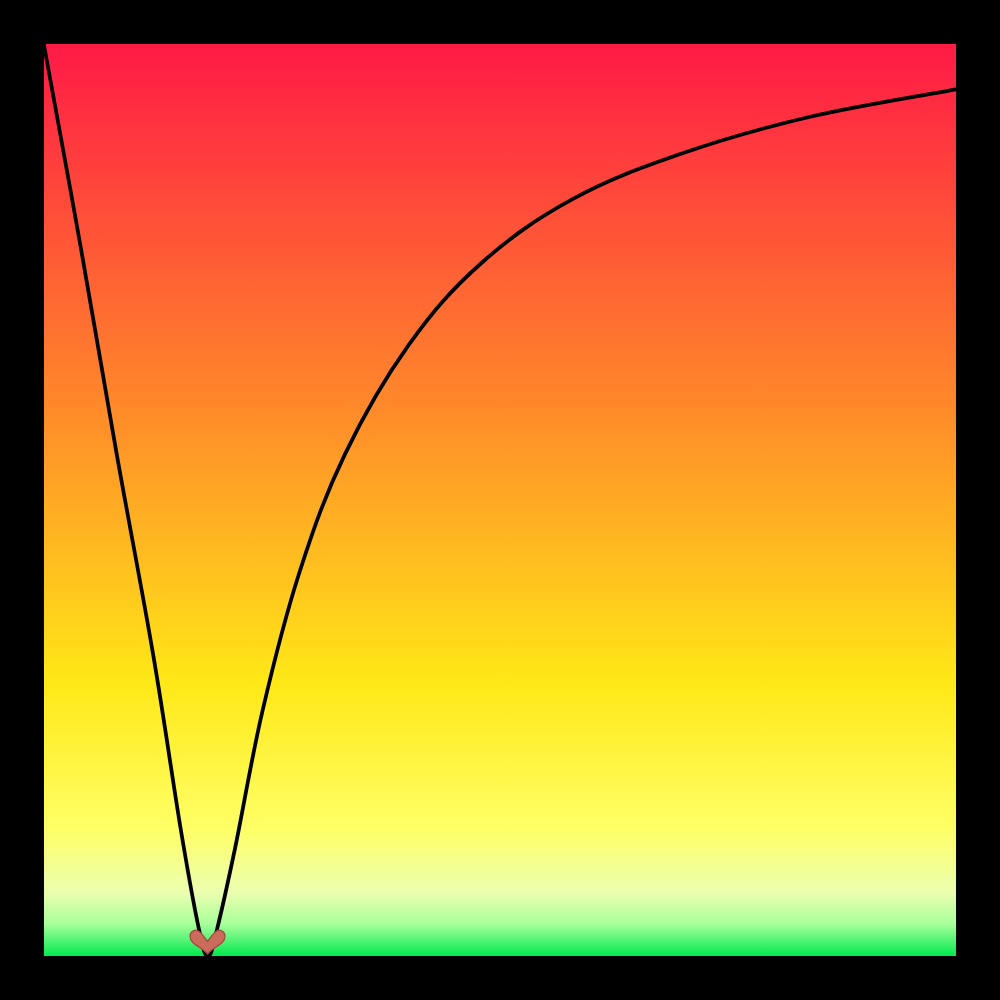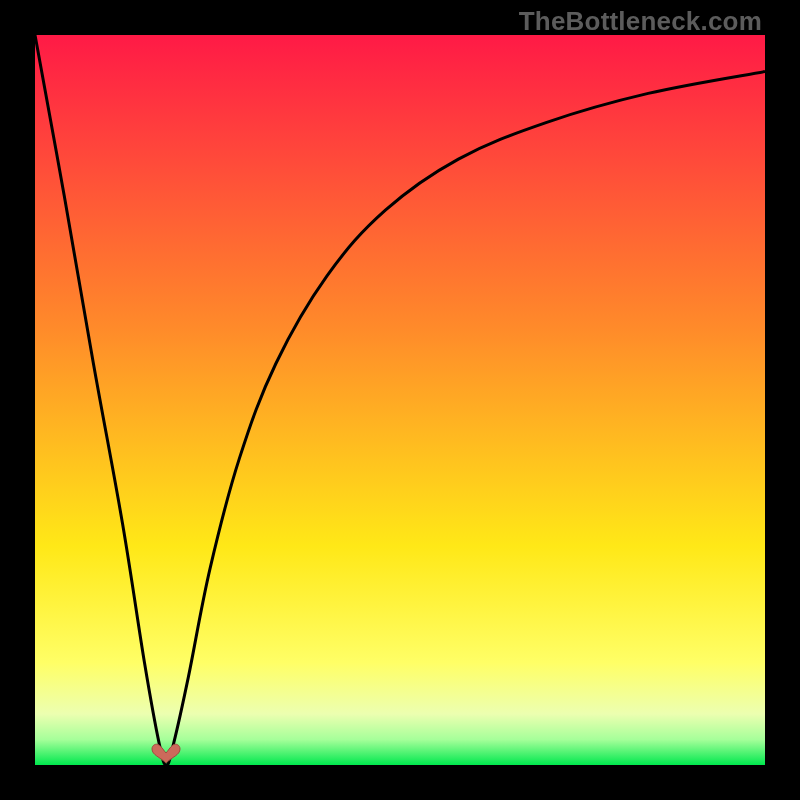--- a/index.html
+++ b/index.html
@@ -80,15 +80,14 @@
 
     <svg class="curve-svg" viewBox="0 0 730 730" preserveAspectRatio="none">
       <path id="curve-path" d="M 0 0 C 5.255999999999999 28.908, 18.688000000000002 101.47000000000003, 29.2 160.60000000000002 C 39.711999999999996 219.73000000000002, 47.888 269.36999999999995, 58.4 328.49999999999994 C 68.91199999999999 387.62999999999994, 78.40199999999999 435.226, 87.6 489.1 C 96.798 542.974, 102.92999999999999 588.38, 109.5 627.8 C 116.07000000000001 667.2199999999999, 120.158 689.7040000000001, 124.10000000000001 708.1 C 128.042 726.496, 128.77200000000002 730, 131.4 730 C 134.028 730, 134.75799999999998 723.868, 138.7 708.1 C 142.642 692.332, 146.73 673.936, 153.29999999999998 642.4 C 159.86999999999998 610.8639999999999, 166.00199999999998 572.3199999999999, 175.2 532.9 C 184.398 493.48, 192.574 460.192, 204.4 423.40000000000003 C 216.226 386.60800000000006, 225.132 361.34999999999997, 240.9 328.49999999999994 C 256.668 295.6499999999999, 272.29 268.49399999999997, 292 240.89999999999998 C 311.71 213.30599999999998, 326.748 196.22400000000005, 350.4 175.20000000000005 C 374.05199999999996 154.17600000000004, 394.49199999999996 139.86800000000002, 423.4 124.10000000000002 C 452.308 108.33200000000002, 476.83599999999996 99.42600000000003, 510.99999999999994 87.60000000000002 C 545.164 75.77400000000002, 573.78 67.59799999999998, 613.1999999999999 58.39999999999998 C 652.6199999999999 49.20199999999997, 708.976 40.44199999999999, 730 36.5" fill="none" stroke="#000000" stroke-width="3"></path>
     </svg>
 
     <svg class="marker" viewBox="0 0 36 22" style="left: 131.4px; top: 719.05px;">
       <path id="marker-path" d="M18 20 C 12 14, 4 12, 4 6 C 4 2, 8 0, 11 2 C 14 4, 16 8, 18 10 C 20 8, 22 4, 25 2 C 28 0, 32 2, 32 6 C 32 12, 24 14, 18 20 Z" fill="#cc6a5b" stroke="#a04a3e" stroke-width="1"></path>
     </svg>
   </div>
 
-  <div class="watermark">TheBottleneck.com</div>
 
 </div>
 
 </body></html>

